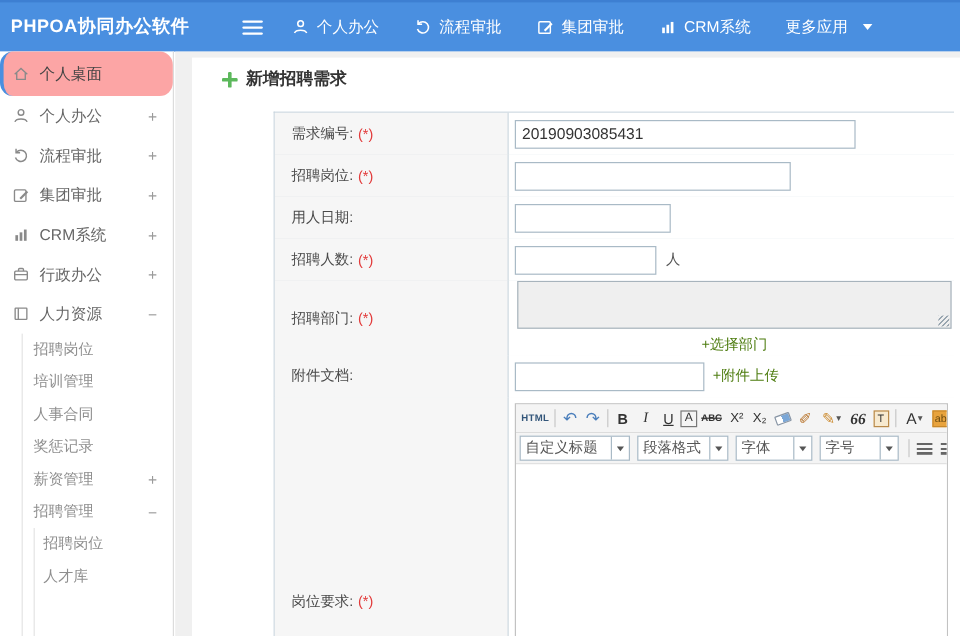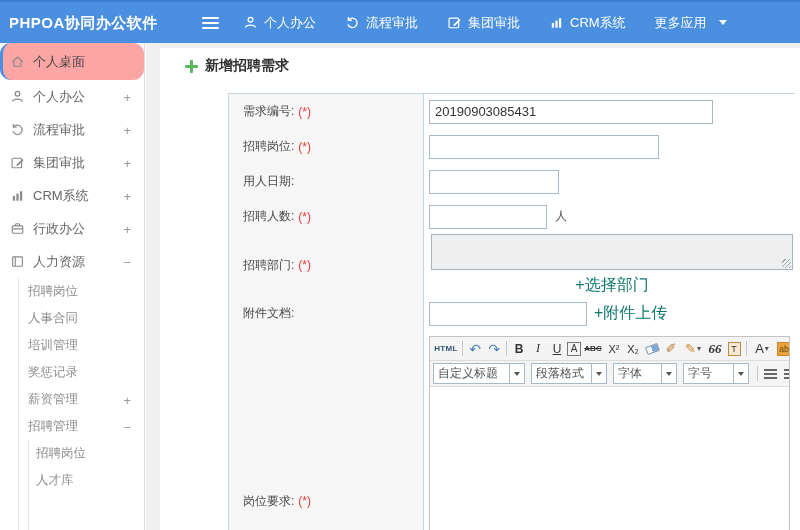--- a/index.html
+++ b/index.html
@@ -58,21 +58,21 @@
     align-items:center; padding-left:14px; font-size:12px; color:#4a4a4a; gap:4px; flex:none; }
   .fcell.value { flex:1; background:#fff; align-items:center; padding-left:5px; overflow:hidden; }
   .h35 { height:35px; } .h62 { height:62px; } .hbig { height:340px; }
   .req { color:#e23a3a; font-size:12px; }
   input.txt { border:1px solid #a9bac6; height:24px; padding:0 5px; font-size:13px;
     color:#333; font-family:inherit; background:#fff; }
   .txt-lg { height:27px; font-size:15px; width:284px; }
   .w230 { width:230px; } .w130 { width:130px; } .w118 { width:118px; }
   .w158 { width:158px; height:23px; }
   .suffix { margin-left:8px; font-size:12px; color:#555; }
-  .link { color:#0f766e; font-size:16px; text-decoration:none; cursor:pointer; white-space:nowrap; }
+  .link { color:#4d7c0f; font-size:12px; text-decoration:none; cursor:pointer; white-space:nowrap; }
   .col { flex-direction:column; align-items:flex-start; justify-content:center; }
   .fake-textarea { width:362px; height:40px; background:#efefef; border:1px solid #a7b3bc;
     position:relative; }
   .resize-grip { position:absolute; right:1px; bottom:1px; width:9px; height:9px;
     background:repeating-linear-gradient(135deg,transparent 0 2px,#99a6b0 2px 3px); }
   .mt5 { margin-top:5px; }
 
   
   .editor-cell { padding:5px; align-items:stretch !important; }
   .editor { flex:1; height:330px; border:1px solid #c2c2c2; background:#fff; overflow:hidden;
@@ -244,24 +244,24 @@
         </svg>
     </span>
     <span>人力资源</span>
     <span class="expander">−</span>
   </div>
 
   <div class="side-item lvl2">
     <span>招聘岗位</span>
   </div>
   <div class="side-item lvl2">
+    <span>培训管理</span>
+  </div>
+  <div class="side-item lvl2">
     <span>人事合同</span>
-  </div>
-  <div class="side-item lvl2">
-    <span>培训管理</span>
   </div>
   <div class="side-item lvl2">
     <span>奖惩记录</span>
   </div>
   <div class="side-item lvl2">
     <span>薪资管理</span>
     <span class="expander">+</span>
   </div>
   <div class="side-item lvl2">
     <span>招聘管理</span>

